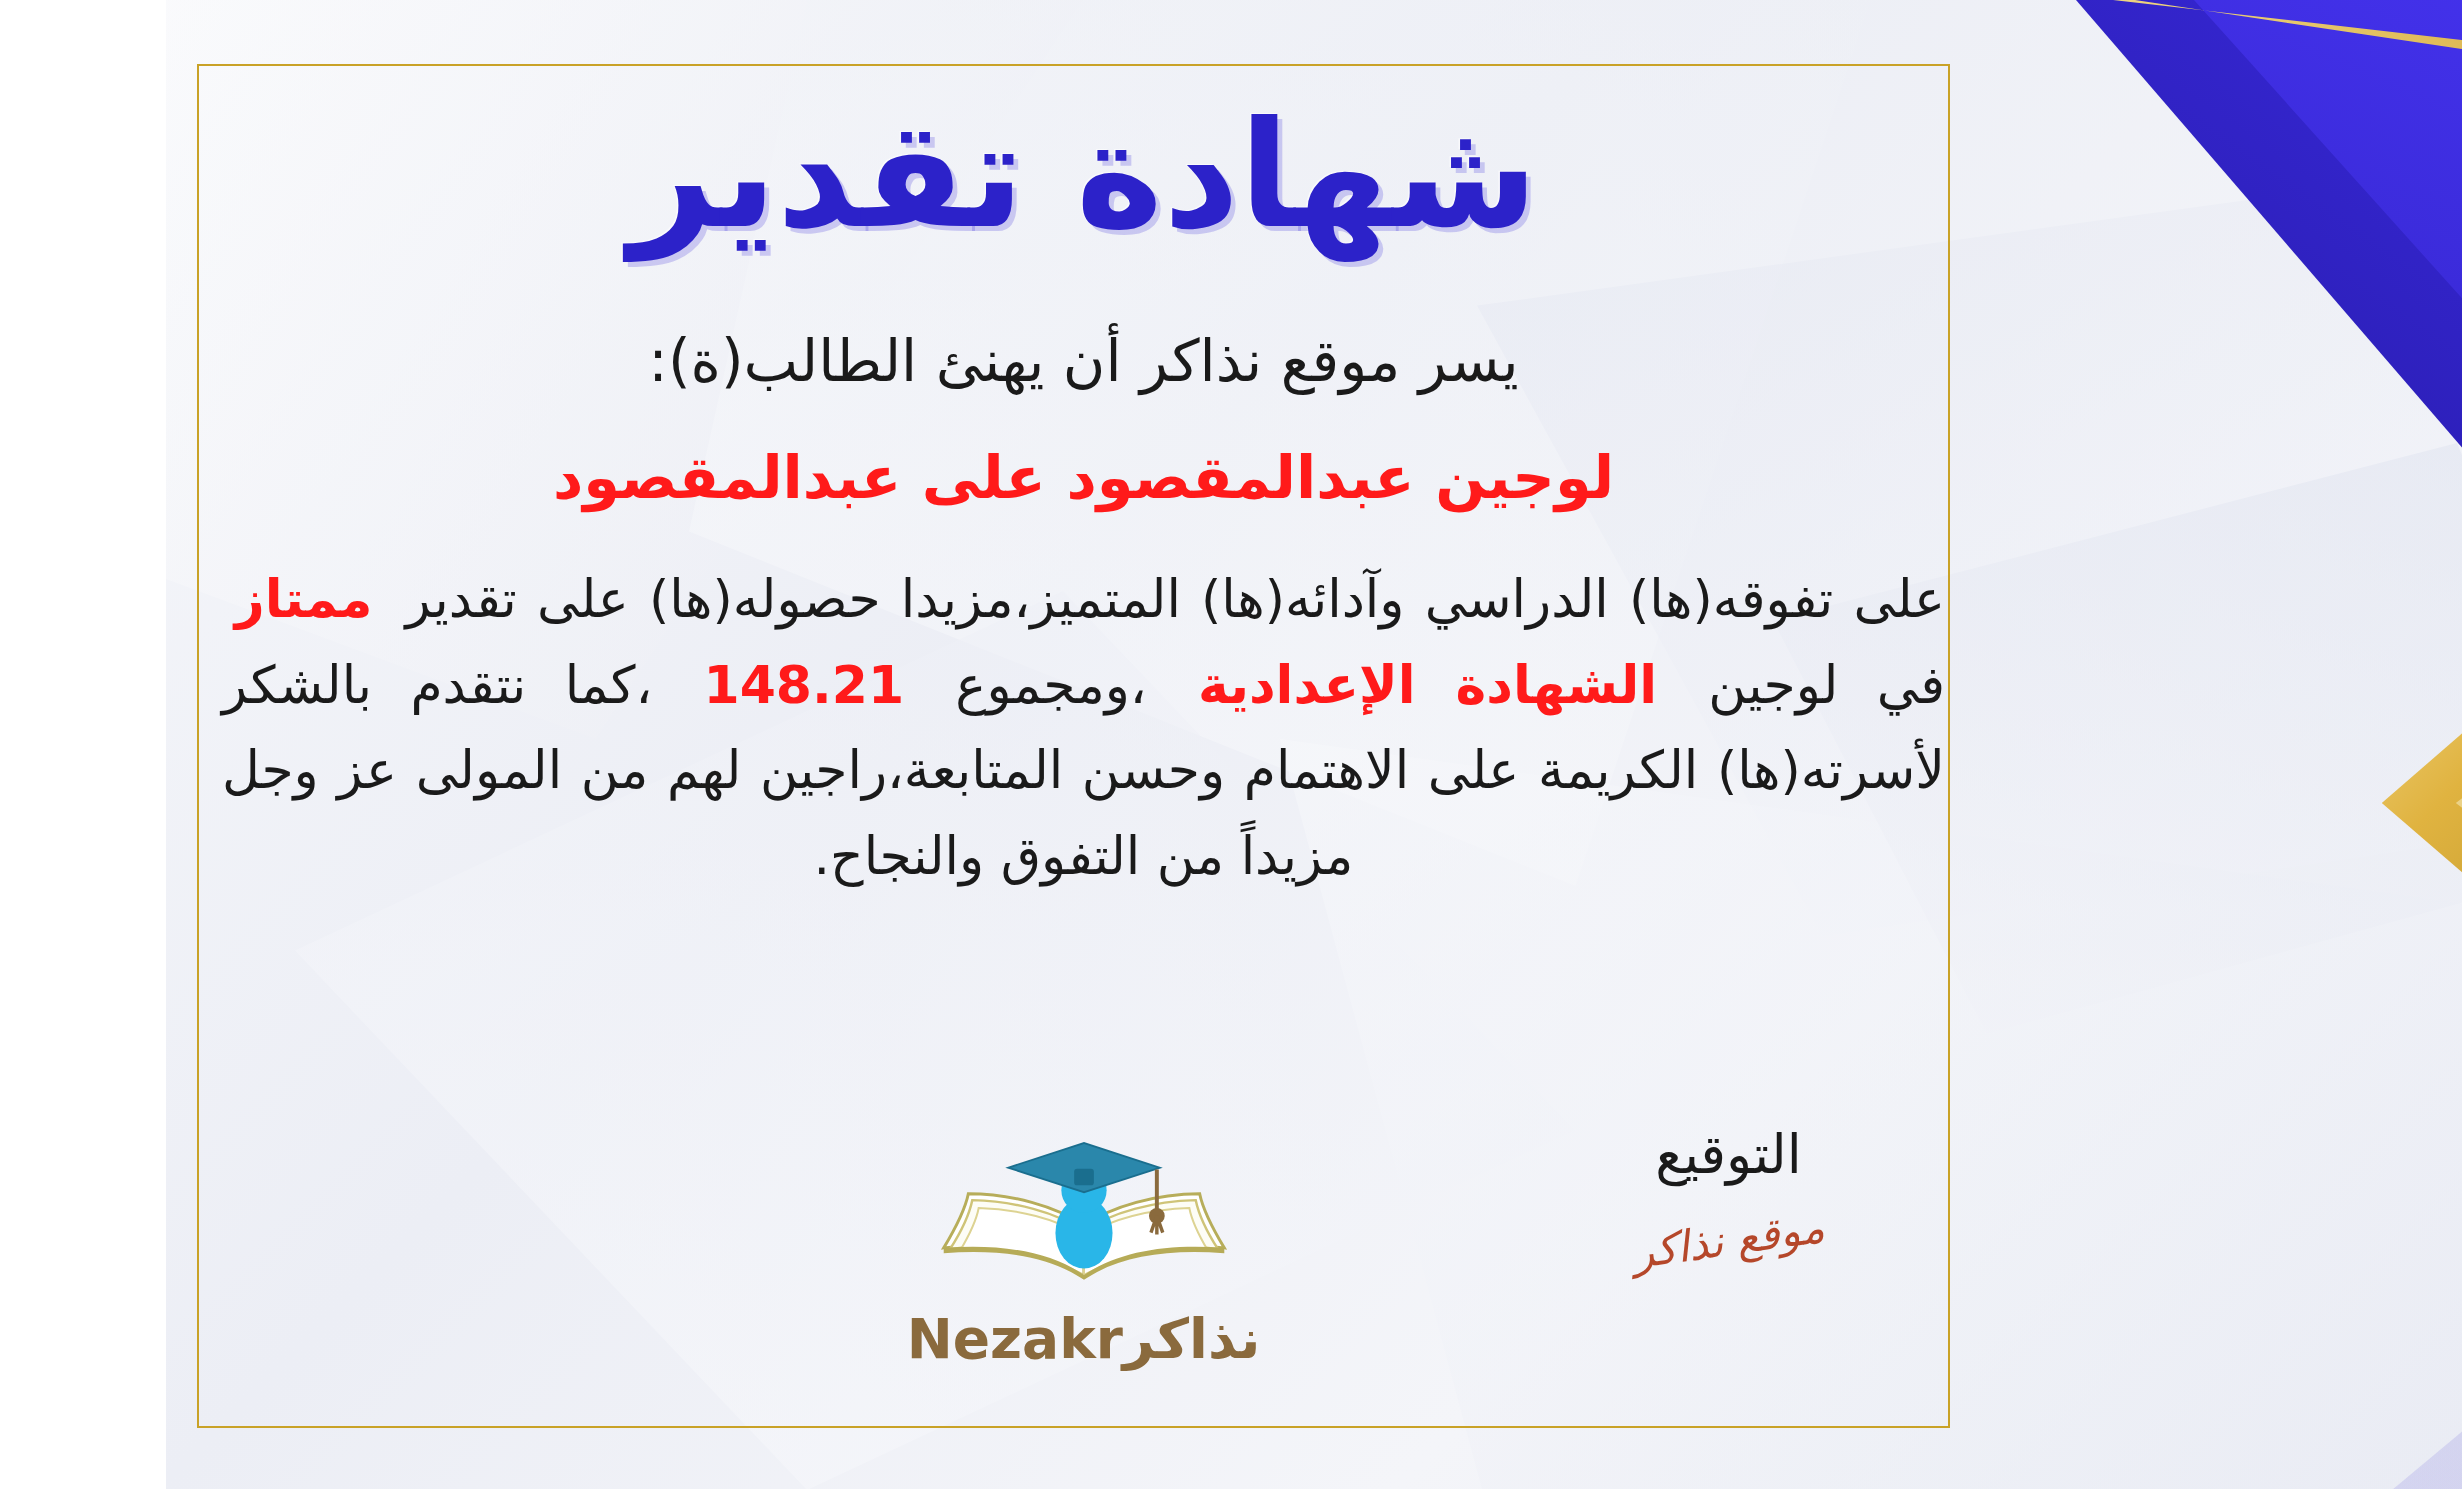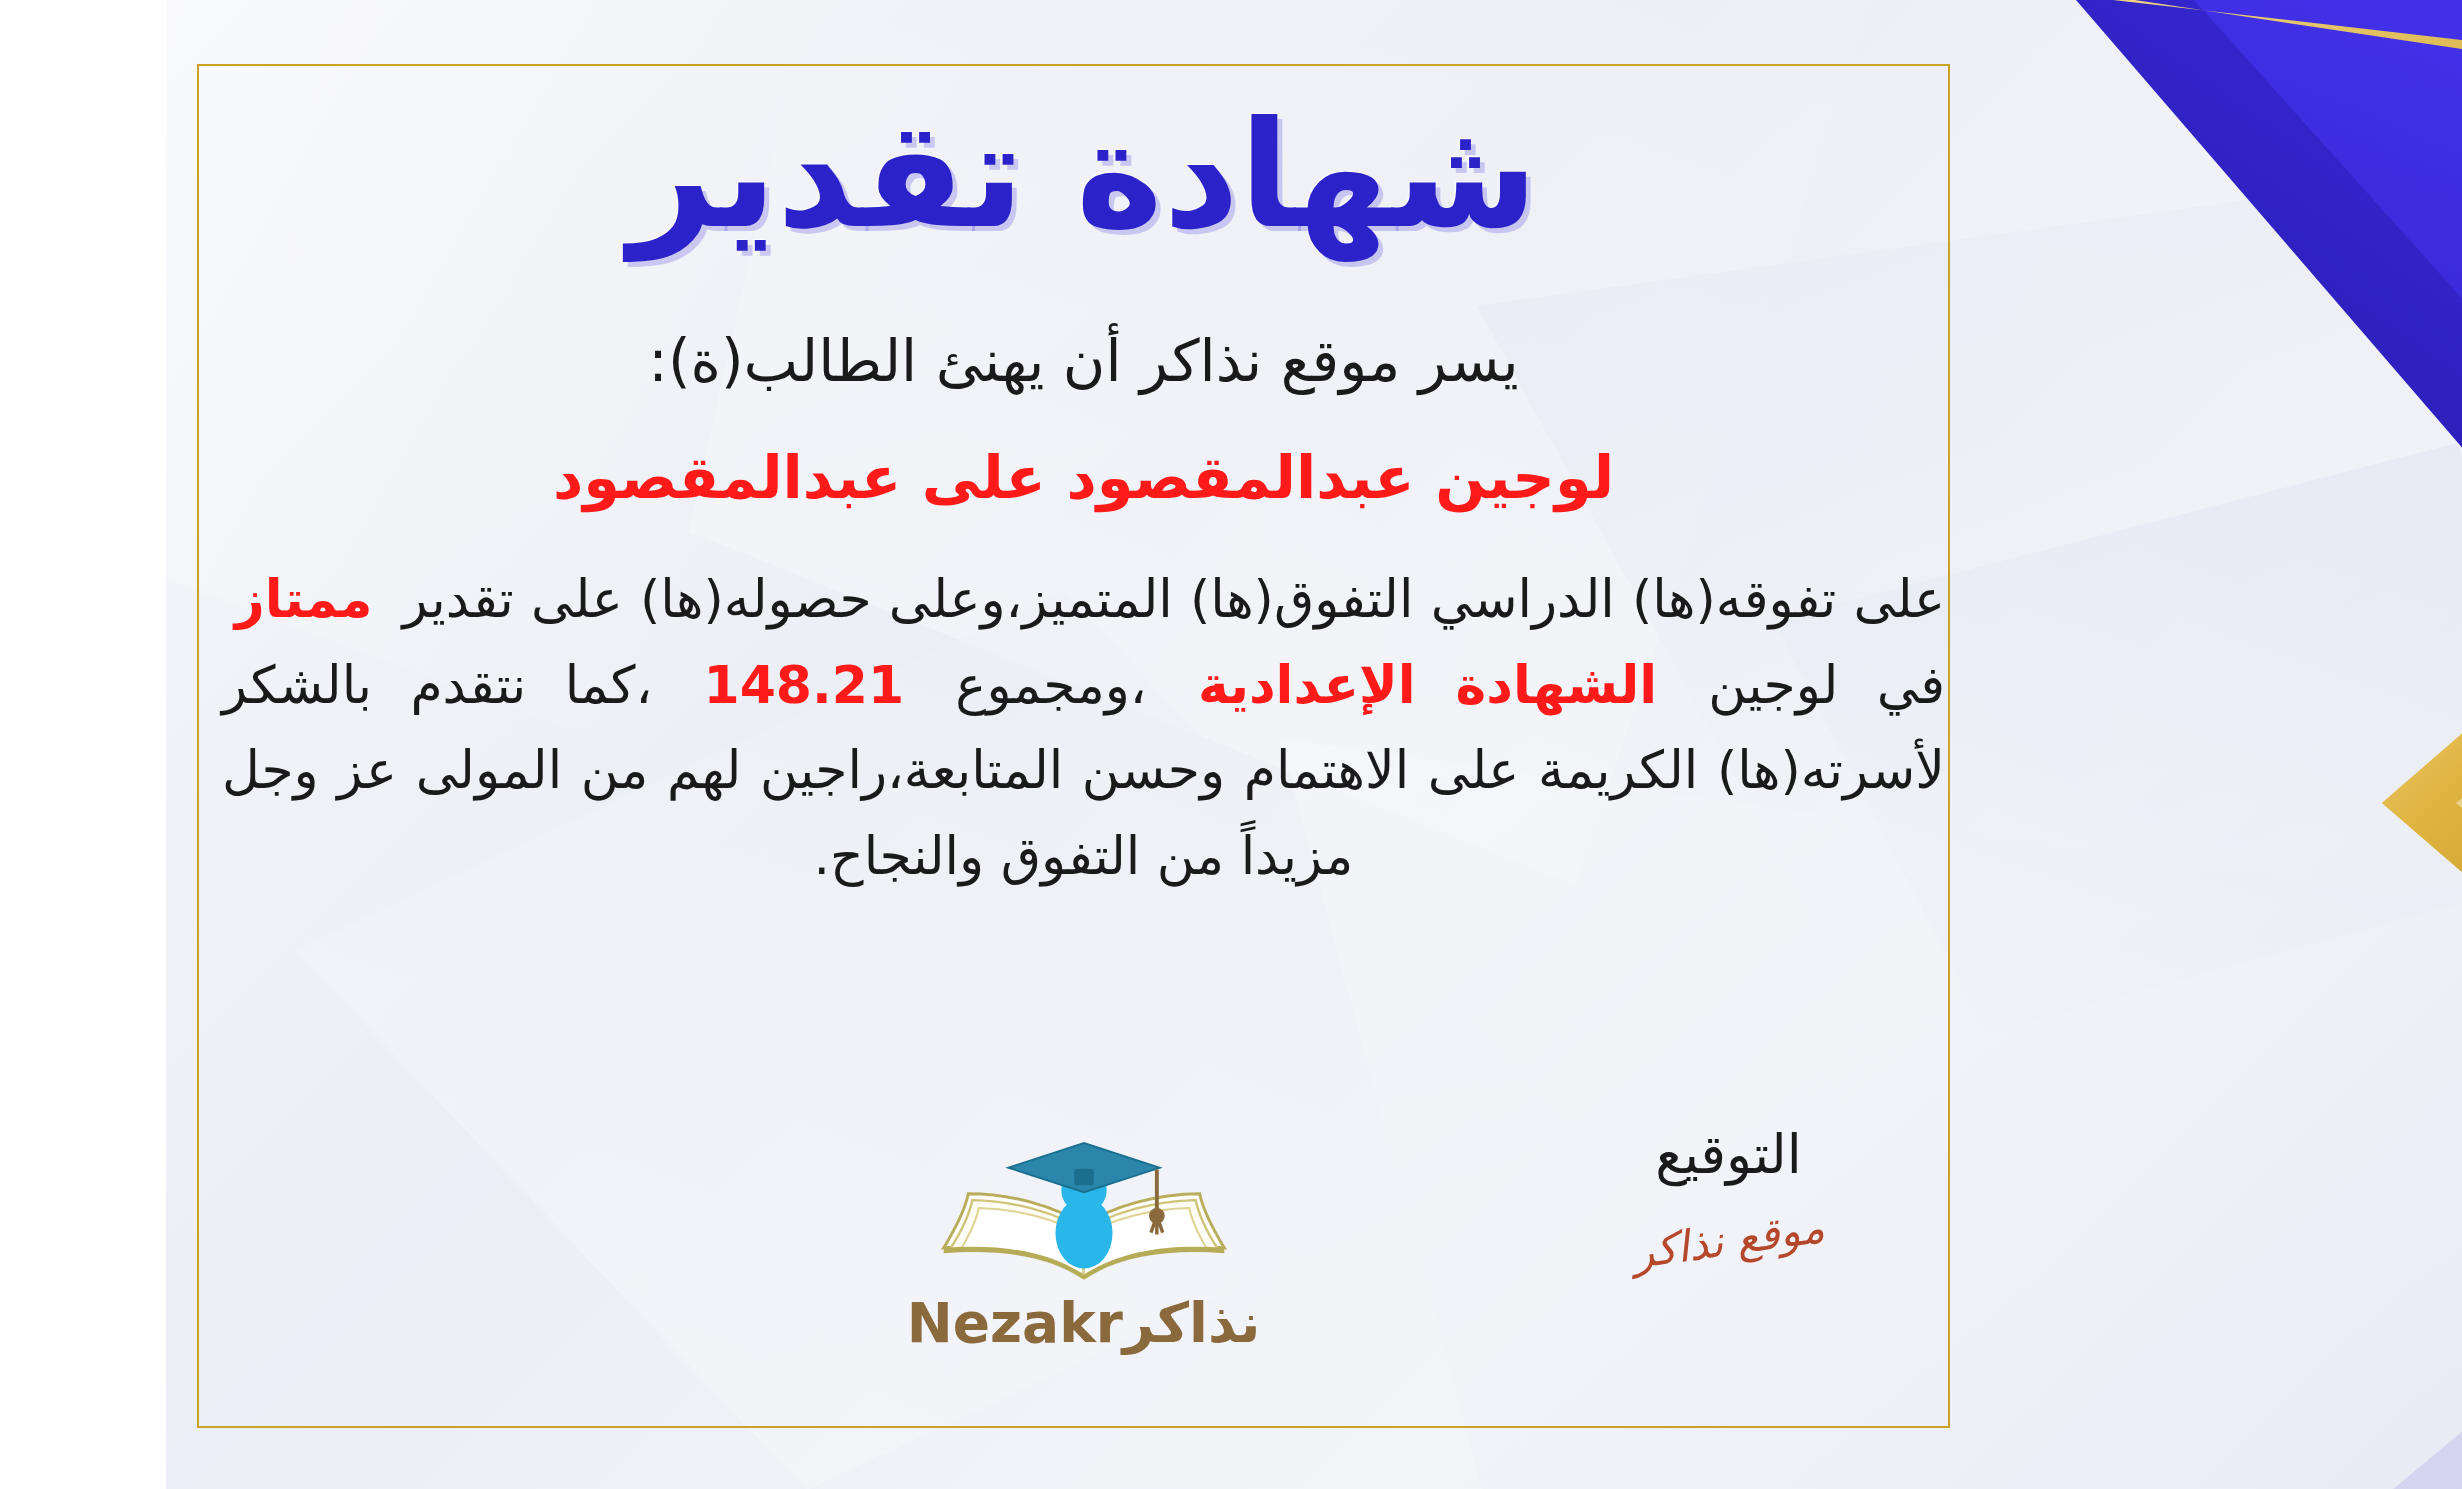--- a/index.html
+++ b/index.html
@@ -255,21 +255,21 @@
     width: 443px;
     text-align: center;
   }
   .logo-mark {
     position: relative;
     width: 443px;
     height: 163px;
     margin: 0 auto;
   }
   .logo-word {
-    margin-top: 3px;
+    margin-top: 19px;
     font-size: 55px;
     font-weight: bold;
     color: #8a6a3d;
     letter-spacing: 0px;
     line-height: 1.1;
     white-space: nowrap;
   }
   .logo-word .ar { color: #8a6a3d; }
   .logo-word .en { color: #8a6a3d; }
 </style>
@@ -315,21 +315,21 @@
 
   <div class="content">
 
     <div class="title">شهادة تقدير</div>
 
     <div class="line-congrats">يسر موقع نذاكر أن يهنئ الطالب(ة):</div>
 
     <div class="student-name">لوجين عبدالمقصود على عبدالمقصود</div>
 
     <div class="body-text">
-      <span>على تفوقه(ها) الدراسي التفوق(ها) المتميز،وعلى حصوله(ها) على تقدير</span>
+      <span>على تفوقه(ها) الدراسي وآدائه(ها) المتميز،مزيدا حصوله(ها) على تقدير</span>
       <span class="hl">ممتاز</span>
       <span>في لوجين</span>
       <span class="hl">الشهادة الإعدادية</span>
       <span>،ومجموع</span>
       <span class="hl">148.21</span>
       <span>،كما نتقدم بالشكر لأسرته(ها) الكريمة على الاهتمام وحسن المتابعة،راجين لهم من المولى عز وجل مزيداً من التفوق والنجاح.</span>
     </div>
 
     <div class="footer">
 

